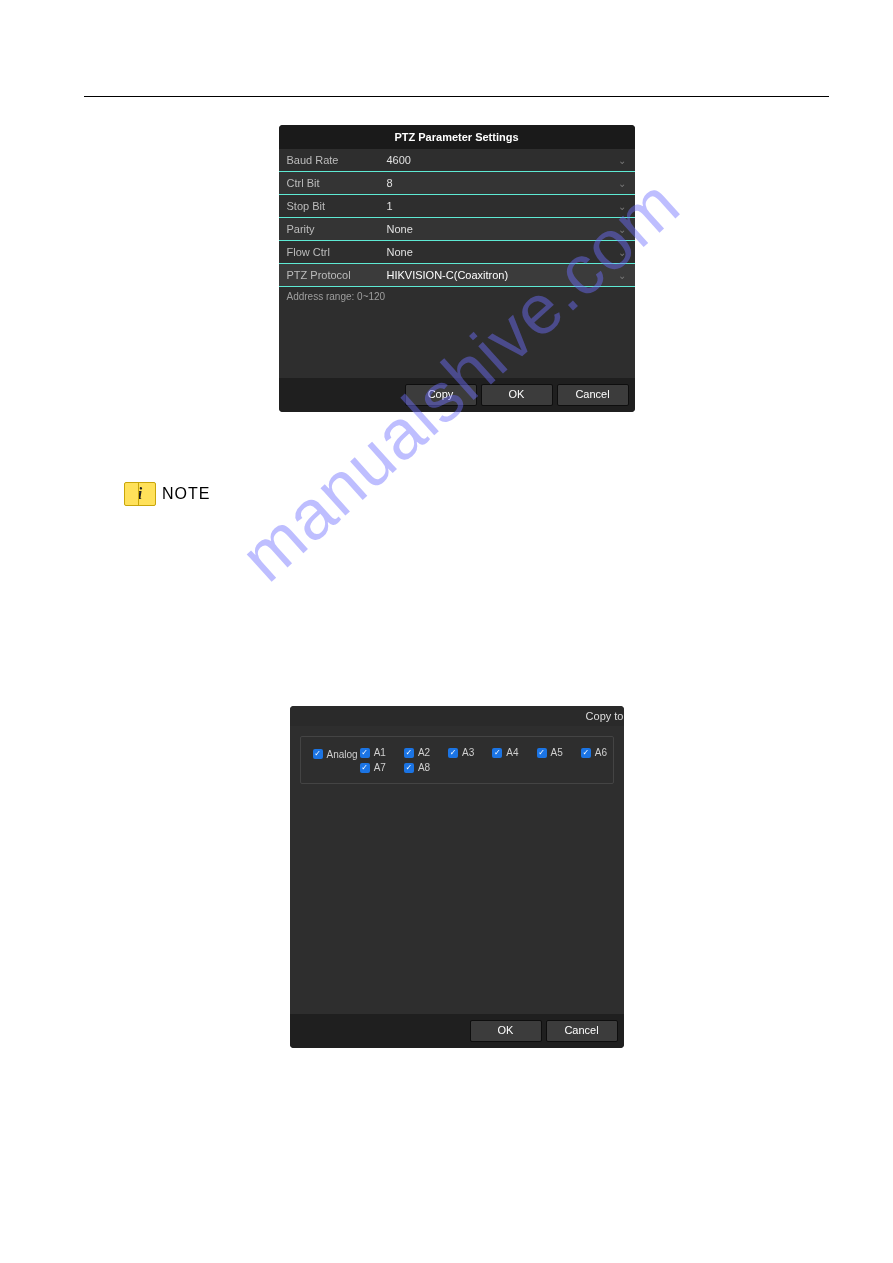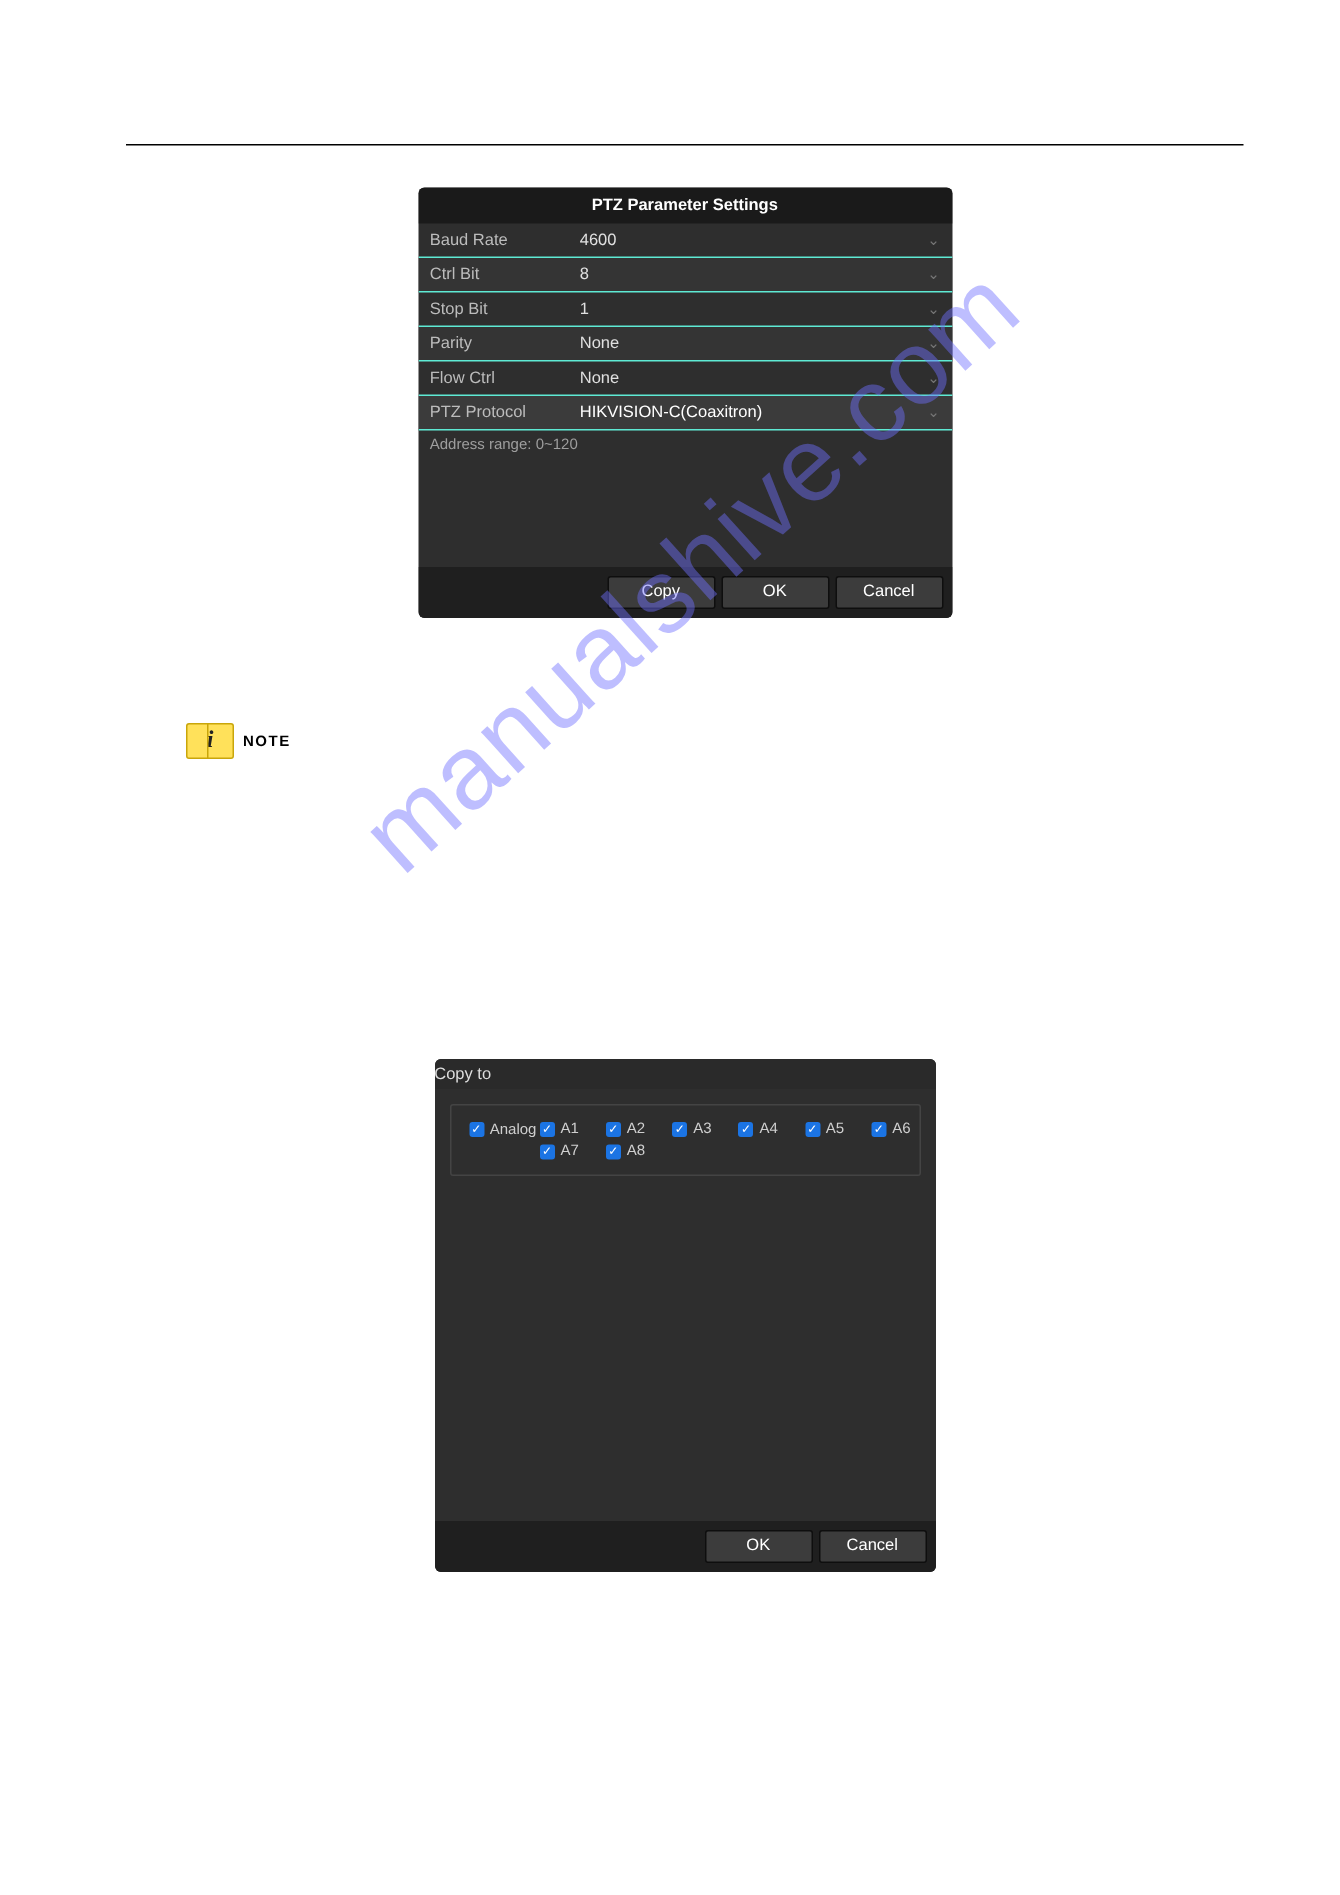--- a/index.html
+++ b/index.html
@@ -11,23 +11,23 @@
   .row:nth-child(odd){background:#343434}
   .row .lbl{width:100px;color:#bcbcbc}
   .row .val{flex:1;color:#e0e0e0}
   .row .chev{color:#777;font-size:10px}
   .noterow{padding:4px 8px;color:#9e9e9e;font-size:10px}
   .btnbar{display:flex;justify-content:flex-end;gap:4px;padding:6px;background:#1f1f1f}
   .btn{background:#3c3c3c;color:#fff;border:1px solid #0e0e0e;border-radius:2px;width:70px;height:20px;line-height:18px;text-align:center;font-size:11px;cursor:pointer}
   .note{display:flex;align-items:center;gap:6px;margin:70px 0 0 40px}
   .note-ico{width:30px;height:22px;background:#ffe15a;border:1px solid #c9a60a;border-radius:2px;position:relative;display:flex;align-items:center;justify-content:center;font-family:Georgia,serif;font-style:italic;font-weight:bold;color:#222}
   .note-ico::before{content:"";position:absolute;left:44%;top:-1px;bottom:-1px;width:1px;background:#c9a60a}
-  .note-label{font-weight:bold;font-size:10px;letter-spacing:1px}
+  .note-label{font-weight:normal;font-size:16px;letter-spacing:1px}
   .copyto{width:334px;margin:0 auto;background:#2e2e2e;border-radius:4px;overflow:hidden;font-size:10px;color:#cfcfcf;margin-top:200px}
-  .copyto .hdr{text-align:left;padding:4px 0;color:#ddd;font-size:11px;background:#2a2a2a}
+  .copyto .hdr{text-align:right;padding:4px 0;color:#ddd;font-size:11px;background:#2a2a2a}
   .copyto .box{margin:10px;border:1px solid #444;border-radius:2px;padding:10px 12px}
   .chk{display:inline-flex;align-items:center;gap:4px;cursor:pointer}
   .chk .cb{width:10px;height:10px;background:#1b74e4;color:#fff;font-size:8px;line-height:10px;text-align:center;border-radius:2px}
   .grid{display:flex;gap:2px}
   .col-analog{width:70px}
   .cols{display:grid;grid-template-columns:repeat(6,1fr);gap:4px 18px}
   .copyto .pad{height:220px}
   .copyto .btnbar2{display:flex;justify-content:flex-end;gap:4px;padding:6px;background:#1f1f1f}
   .wm{position:absolute;left:150px;top:340px;width:620px;font-size:70px;color:rgba(110,110,255,0.45);transform:rotate(-42deg);pointer-events:none;user-select:none;font-family:Arial,sans-serif;z-index:50;text-align:center;letter-spacing:1px}
 </style>

